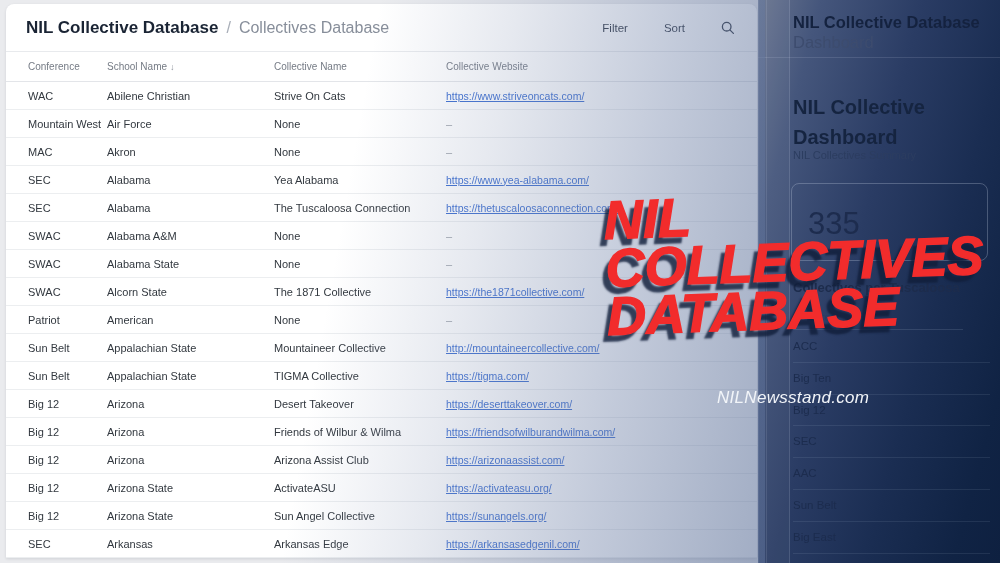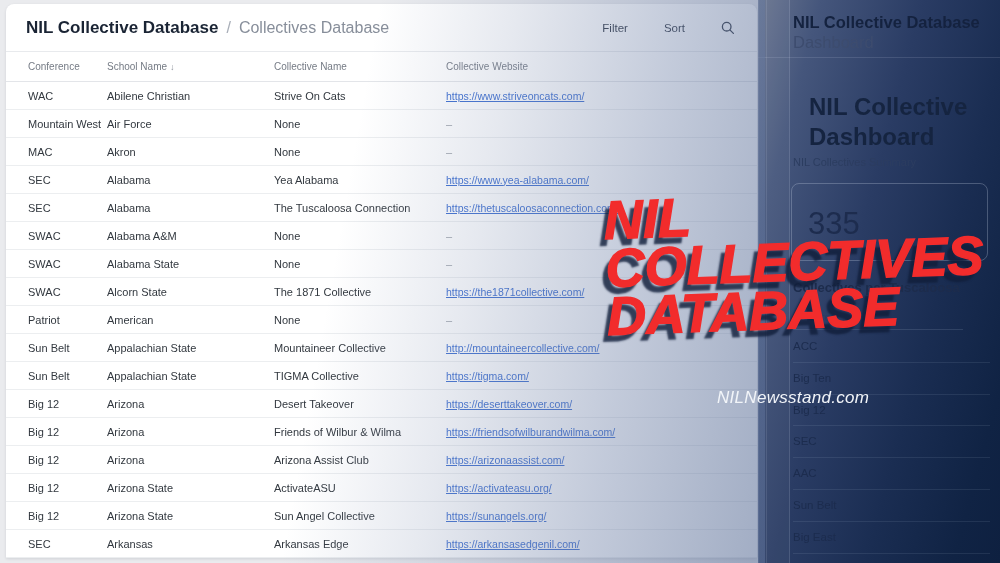--- a/index.html
+++ b/index.html
@@ -41,22 +41,22 @@
     background:linear-gradient(105deg, #68748f 0%, #45567c 16%, #2a3c64 42%, #1a2d52 66%, #102344 88%, #0e2040 100%); }
   .panel-rail { position:absolute; left:0; top:0; width:32px; height:563px;
     background:rgba(255,255,255,.05);
     border-left:1px solid rgba(220,228,245,.18); border-right:1px solid rgba(220,228,245,.14); }
   .panel-rail::before { content:""; position:absolute; left:7px; top:0; width:1px; height:100%;
     background:rgba(220,228,245,.12); }
   .panel-inner { position:absolute; left:35px; top:0; right:0; height:100%; }
   .panel-window-title { position:absolute; left:0; top:13px; font-size:16.5px; font-weight:bold; color:#14223f; }
   .panel-window-sub   { position:absolute; left:0; top:33px; font-size:16.5px; color:#3d4c6e; }
   .panel-divider { position:absolute; left:-35px; right:0; top:57px; height:1px; background:rgba(210,220,240,.14); }
-  .panel-heading { position:absolute; left:16px; top:92px; font-size:24px; line-height:30px; font-weight:bold; color:#152440; }
-  .panel-summary { position:absolute; left:0; top:156px; font-size:11px; color:#2c3d60; }
+  .panel-heading { position:absolute; left:0; top:92px; font-size:20px; line-height:30px; font-weight:bold; color:#152440; }
+  .panel-summary { position:absolute; left:0; top:149px; font-size:11px; color:#2c3d60; }
   .stat-card { position:absolute; left:-2px; top:183px; right:12px; height:78px; border-radius:8px;
     border:1px solid rgba(205,215,235,.28); padding:14px 0 0 16px; }
   .stat-label { font-size:12.5px; font-weight:bold; color:#20304f; }
   .stat-value { font-size:31px; font-weight:400; color:#1d2c4e; margin-top:8px; }
   .panel-section-title { position:absolute; left:0; top:280px; font-size:13px; font-weight:bold; color:#1d2c4c; }
   .panel-col-header { position:absolute; left:0; top:311px; font-size:10.5px; color:#2a3c61;
     border-bottom:1px solid rgba(200,212,235,.14); padding-bottom:6px; width:170px; }
   .conf-list { position:absolute; left:0; top:331px; right:10px; list-style:none; }
   .conf-list li { height:31.8px; line-height:31.8px; font-size:11.5px; color:#1c2c4e;
     border-bottom:1px solid rgba(200,212,235,.10); }

